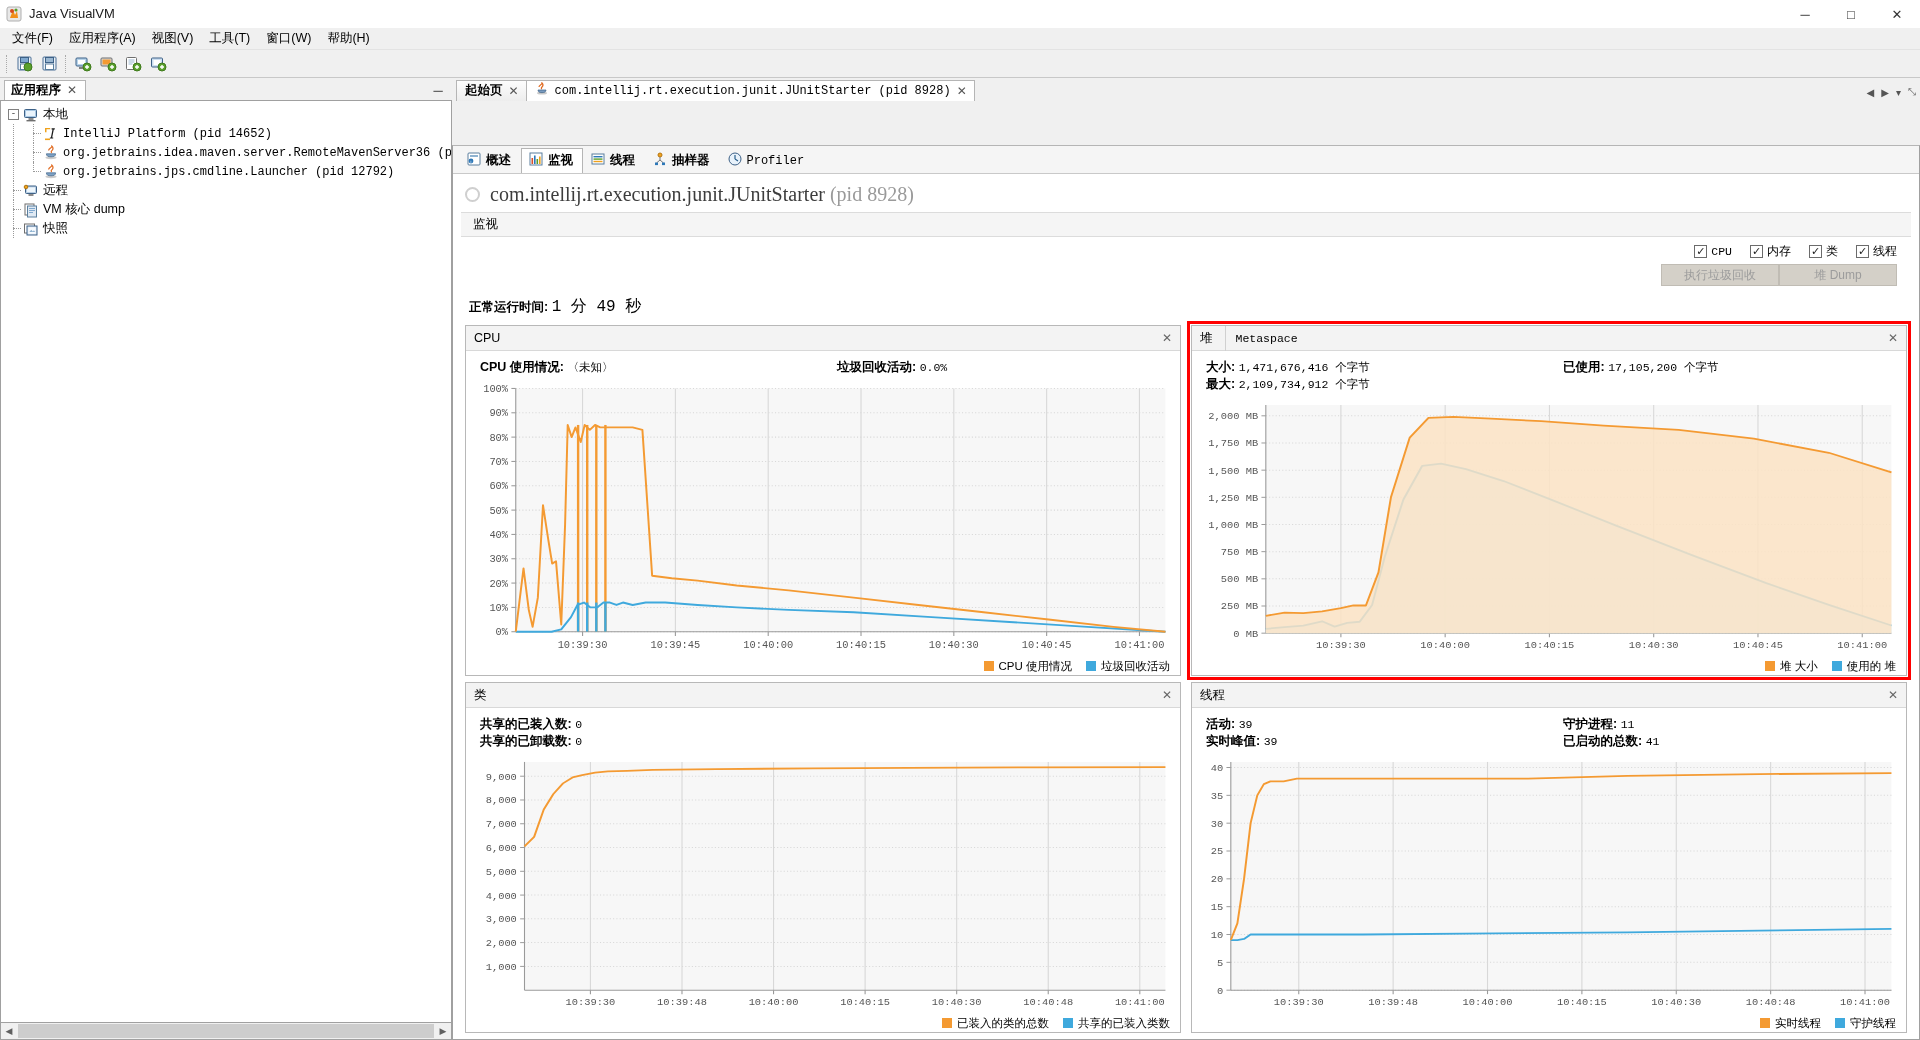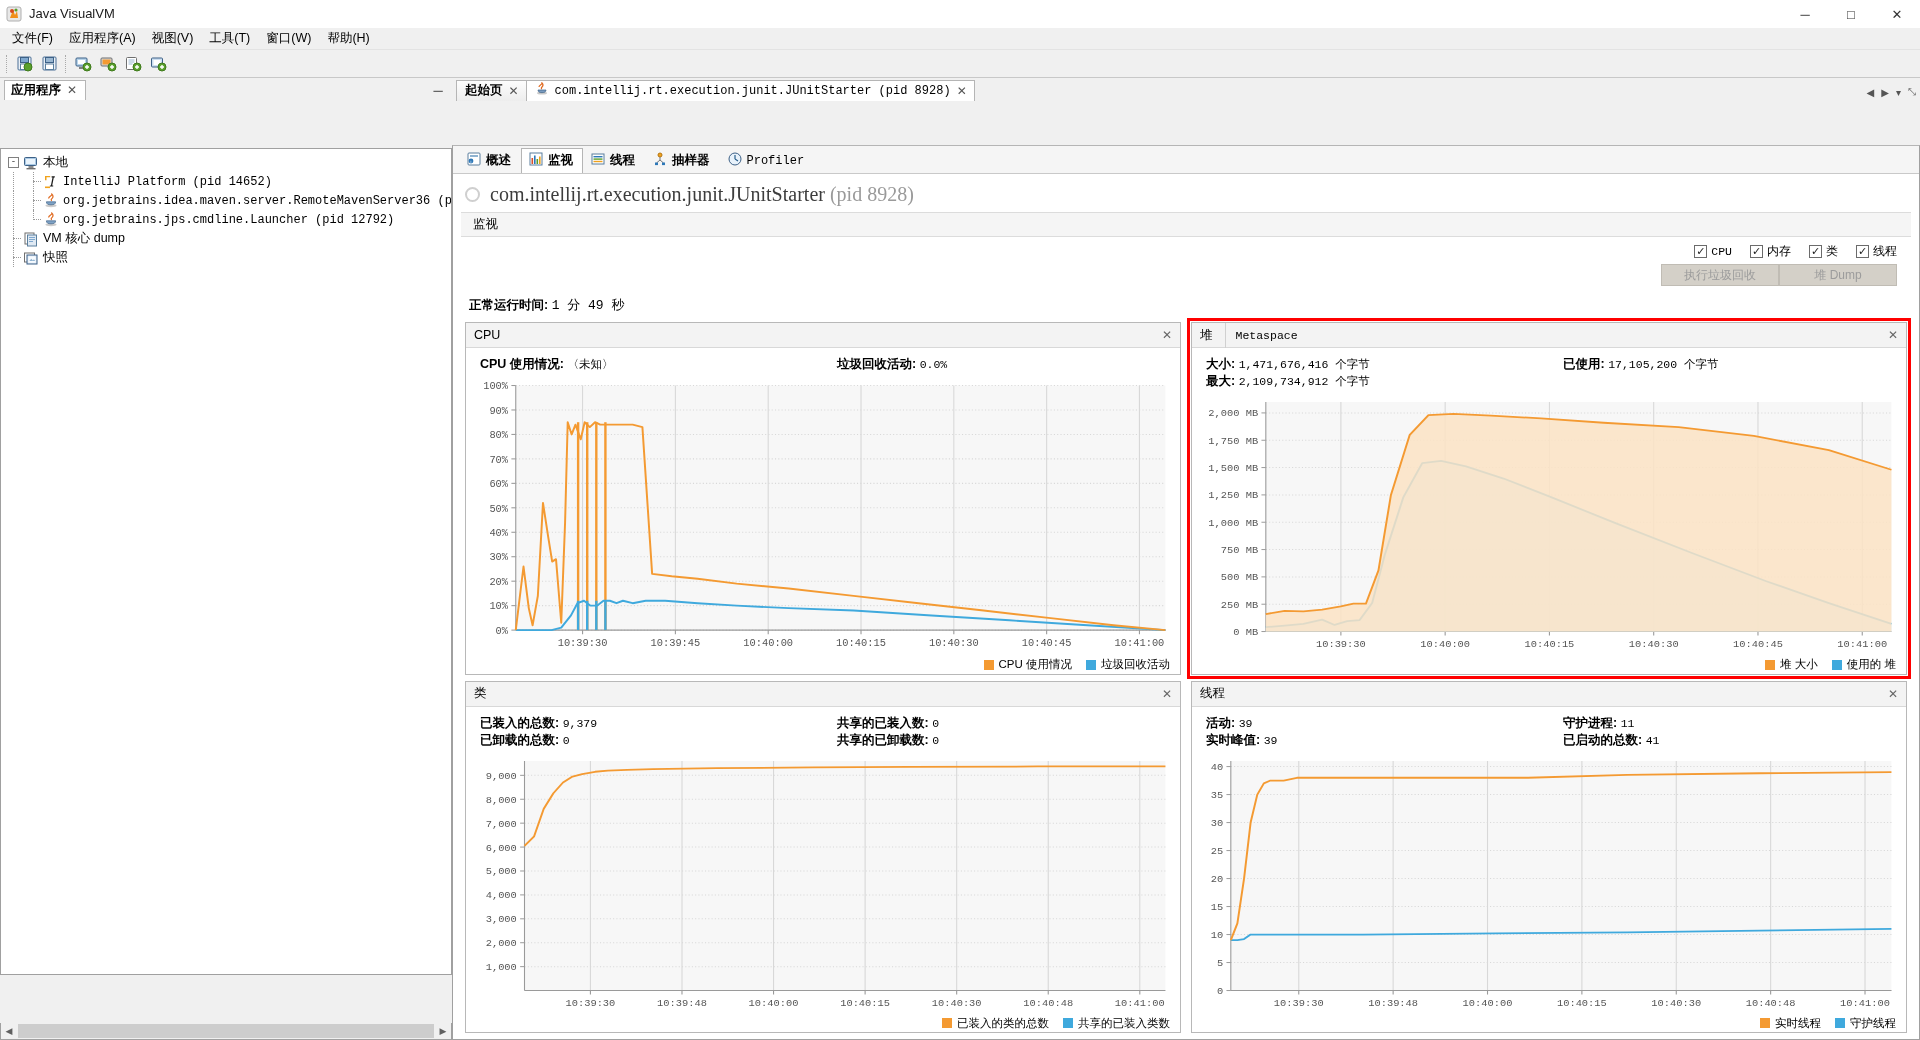--- a/index.html
+++ b/index.html
@@ -41,21 +41,21 @@
     height:28px; background:#f0f0f0; display:flex; align-items:center;
     border-bottom:1px solid #c8c8c8; padding-left:3px; gap:1px;
   }
   .tb-sep { width:2px; height:18px; border-left:1px dotted #aaa; margin:0 3px; }
   .tb-btn { width:24px; height:22px; display:flex; align-items:center; justify-content:center; }
 
   
   #main { display:flex; height:calc(1040px - 28px - 22px - 28px); background:#f0f0f0; }
 
   
-  #leftpanel { width:452px; display:flex; flex-direction:column; background:#f0f0f0;gap:48px; }
+  #leftpanel { width:452px; display:flex; flex-direction:column; background:#f0f0f0; }
   .panel-tabbar {
     height:22px; display:flex; align-items:flex-end; position:relative;
     background:#f0f0f0; padding-left:4px;
   }
   .panel-tab {
     display:flex; align-items:center; gap:6px; padding:2px 8px 3px 6px;
     background:#ffffff; border:1px solid #b5b5b5; border-bottom:none;
     font-size:12.5px; font-weight:bold; color:#000; height:20px;
   }
   .tab-x { color:#555; font-size:12px; font-weight:normal; }
@@ -149,21 +149,21 @@
   .chk .lab.cjk { font-family:"Liberation Sans", sans-serif; font-size:12px; }
 
   .btn-row { display:flex; justify-content:flex-end; padding:2px 22px 4px 0; }
   .gbtn {
     min-width:118px; height:22px; background:#d4d0c8; border:1px solid #c0bcb4;
     color:#9c9c9c; font-size:12px; display:flex; align-items:center; justify-content:center;
   }
 
   .uptime { padding:6px 0 8px 16px; font-size:12.5px; }
   .uptime b { font-weight:bold; }
-  .uptime .v { font-family:"Liberation Mono", monospace; font-size:13px; }
+  .uptime .v { font-family:"Liberation Mono", monospace; font-size:16px; }
 
   
   .grid { flex:1; display:flex; flex-direction:column; gap:6px; padding:0 12px 6px 12px; min-height:0; }
   .grid-row { flex:1; display:flex; gap:10px; min-height:0; }
   .card { flex:1; border:1px solid #b8b8b8; background:#ffffff; display:flex; flex-direction:column; min-width:0; }
   .card.hl { outline:3px solid #ff0000; outline-offset:1px; }
   .card-head {
     height:25px; background:#f3f3f3; border-bottom:1px solid #d8d8d8;
     display:flex; align-items:center; padding:0 8px; position:relative;
   }
@@ -334,20 +334,33 @@
             <span class="twig">
               <span class="dashline" style="left:6px;top:0;height:10px"></span>
               <span class="dashline-h" style="left:6px;top:9px;width:8px"></span>
             </span>
             <span class="node-icon"><svg width="16" height="16" viewBox="0 0 16 16">
                 <ellipse cx="8" cy="12.6" rx="5.6" ry="1.7" fill="#cccccc"></ellipse>
                 <path d="M5.6 5.6c0-2.2 3.3-2.3 3.3-4.4 0 0 2.2 2.2 0 4.4-1.6 1.6 0 2.2 0 2.2" stroke="#e06a20" fill="none" stroke-width="1.2"></path>
                 <path d="M3.4 8.8h9.2c0 2.3-1.8 3-4.6 3s-4.6-.7-4.6-3z" fill="#7fa3c6" stroke="#3d6187" stroke-width=".7"></path>
               </svg></span>
             <span class="node-label">org.jetbrains.jps.cmdline.Launcher (pid 12792)</span>
+          </div>
+          <div class="tnode">
+            <span class="twig">
+              <span class="dashline" style="left:6px;top:0;height:19px"></span>
+              <span class="dashline-h" style="left:6px;top:9px;width:8px"></span>
+            </span>
+            <span class="node-icon"><svg width="16" height="16" viewBox="0 0 16 16">
+                <rect x="2.5" y="3" width="11" height="7.5" rx="1" fill="#b9cfe4" stroke="#3d6187"></rect>
+                <rect x="4" y="4.4" width="8" height="4.6" fill="#eef6fc"></rect>
+                <rect x="5.5" y="11" width="5" height="2" fill="#8d8d8d"></rect>
+                <circle cx="3" cy="4" r="1.8" fill="#f0a21c" stroke="#b07510"></circle>
+              </svg></span>
+            <span class="node-label cjk">远程</span>
           </div>
           <div class="tnode">
             <span class="twig">
               <span class="dashline" style="left:6px;top:0;height:19px"></span>
               <span class="dashline-h" style="left:6px;top:9px;width:8px"></span>
             </span>
             <span class="node-icon"><svg width="16" height="16" viewBox="0 0 16 16">
                 <rect x="2" y="2" width="9" height="11" fill="#ffffff" stroke="#6f6f6f"></rect>
                 <rect x="4.5" y="4" width="9" height="11" fill="#dfe9f3" stroke="#5a7f9e"></rect>
                 <path d="M6 6.5h6M6 8.5h6M6 10.5h4" stroke="#7fa8cf" stroke-width="1"></path>
@@ -705,30 +718,20 @@
         <div class="grid-row">
 
           <div class="card">
             <div class="card-head">
               <span class="ctitle">类</span>
               <span class="cclose">✕</span>
             </div>
             <div class="card-stats">
               <div class="col">
                 <div class="stat">
-                  <b>已装入的总数:</b>
-                  <span class="v">9,379</span>
-                </div>
-                <div class="stat">
-                  <b>已卸载的总数:</b>
-                  <span class="v">0</span>
-                </div>
-              </div>
-              <div class="col">
-                <div class="stat">
                   <b>共享的已装入数:</b>
                   <span class="v">0</span>
                 </div>
                 <div class="stat">
                   <b>共享的已卸载数:</b>
                   <span class="v">0</span>
                 </div>
               </div>
             </div>
             <div class="chart-wrap">

